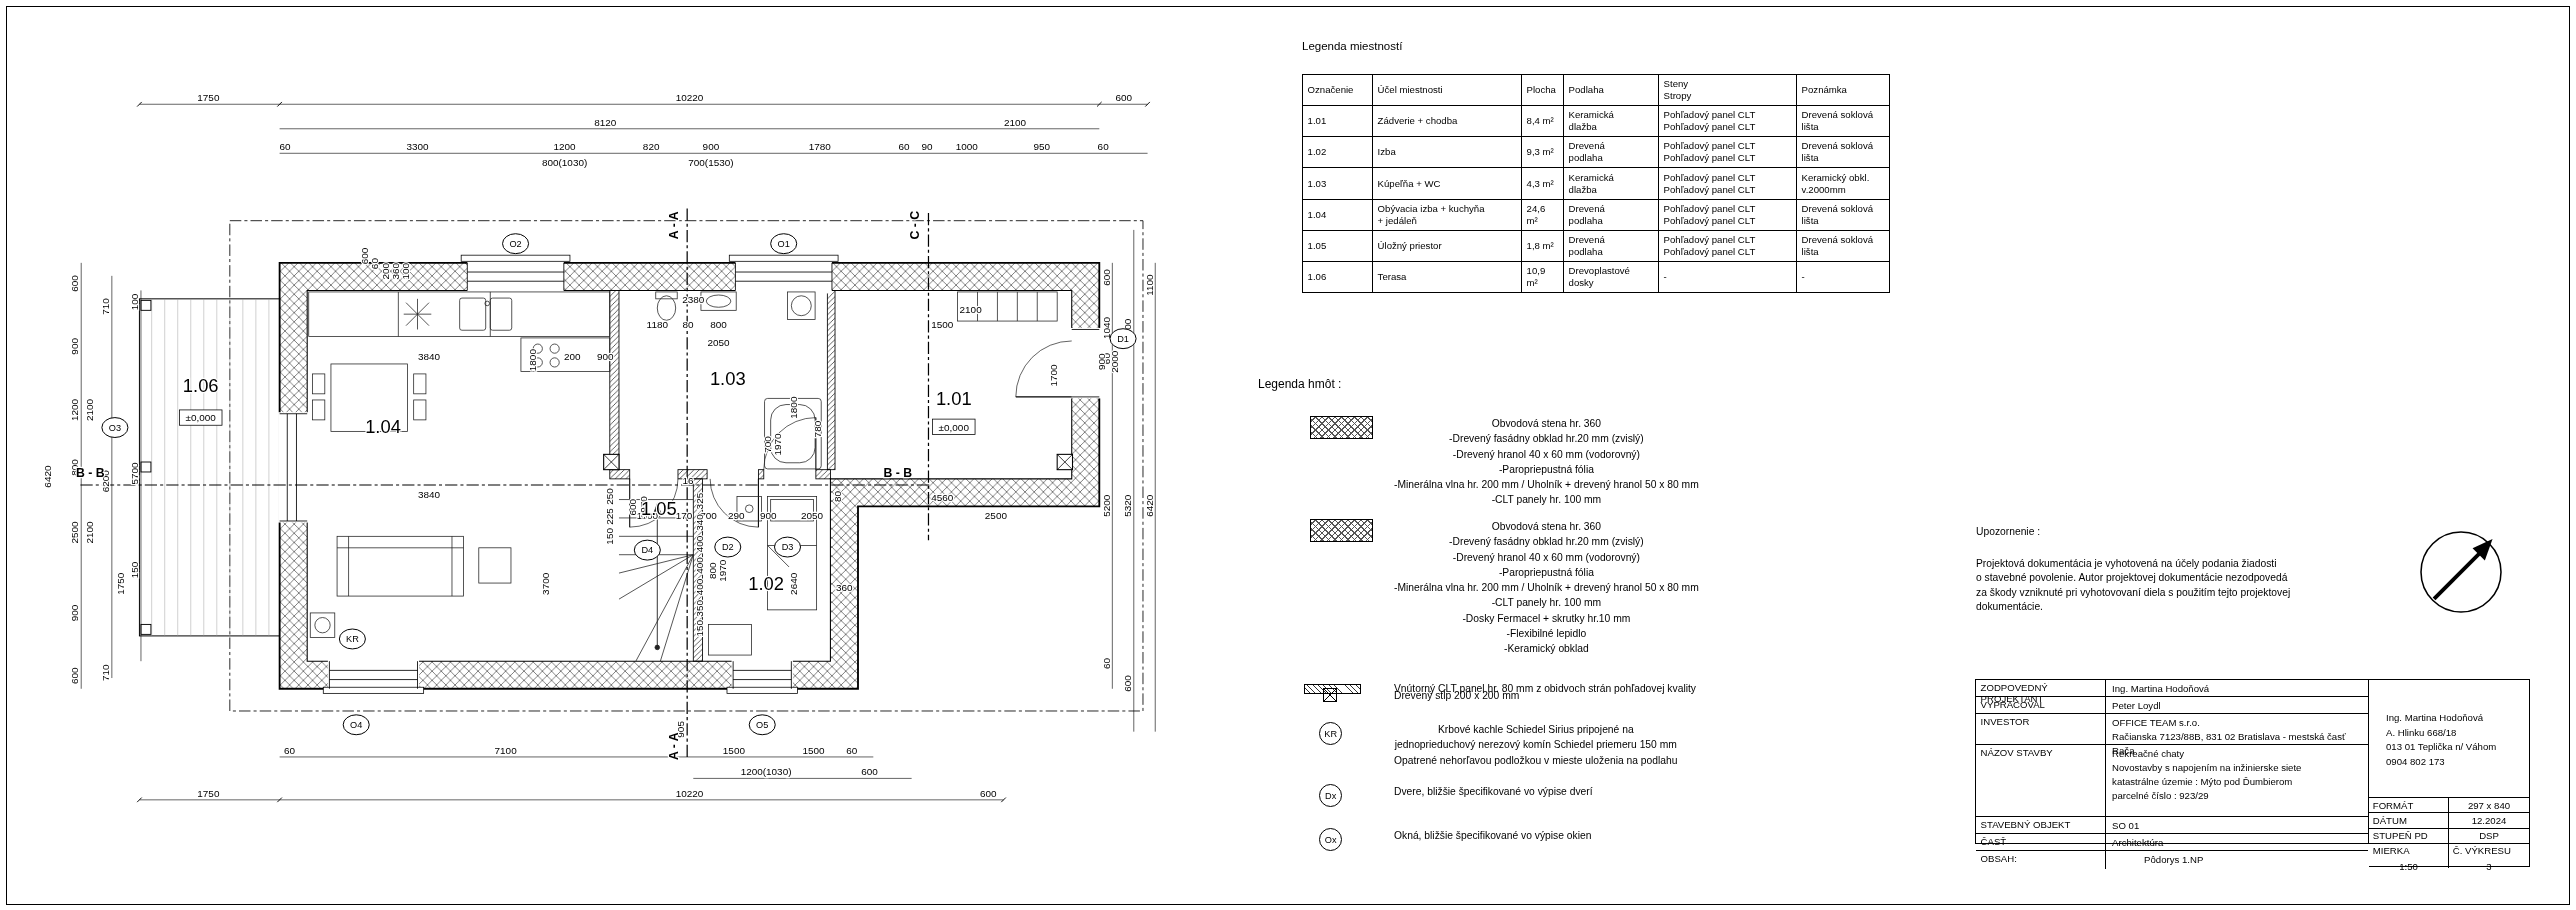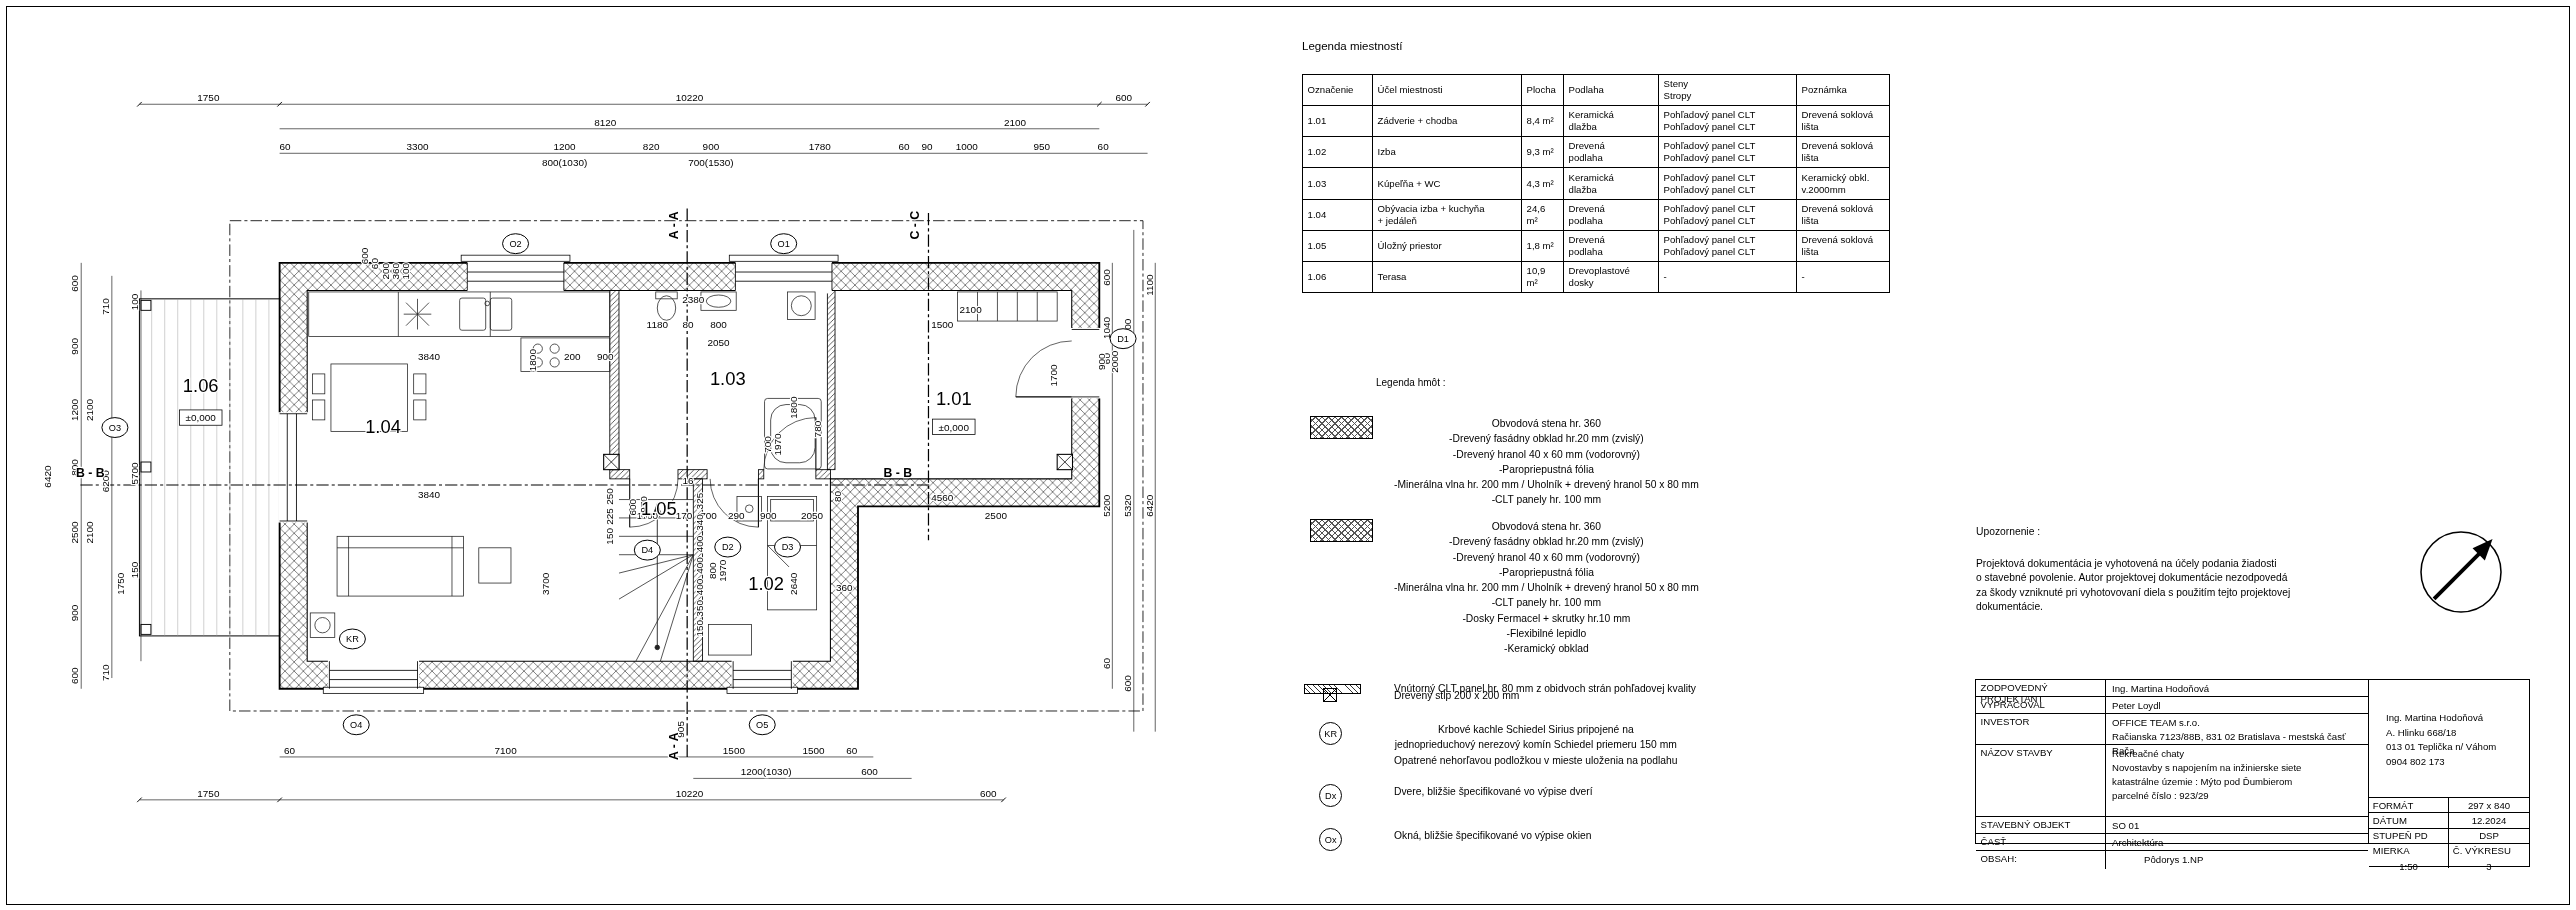--- a/index.html
+++ b/index.html
@@ -16,21 +16,21 @@
   #plan .lvl{font-size:13px;text-anchor:middle;}
   #plan .mk{font-size:12px;text-anchor:middle;}
 
   
   #room-legend-title{position:absolute;left:1302px;top:40px;font-size:11.5px;}
   #room-legend{position:absolute;left:1302px;top:74px;border-collapse:collapse;font-size:9.6px;line-height:1.25;}
   #room-legend td,#room-legend th{border:0.8px solid #000;padding:3.1px 4.6px;vertical-align:middle;
       text-align:left;font-weight:normal;white-space:pre-line;}
 
   
-  #mat-title{position:absolute;left:1376px;top:377px;font-size:10px;}
+  #mat-title{position:absolute;left:1258px;top:377px;font-size:12px;}
   #mat-items{position:absolute;left:1302px;top:0;width:521px;height:911px;pointer-events:none;}
   .mat-item{position:absolute;display:flex;align-items:flex-start;text-align:center;}
   .mat-sym{width:92px;flex:0 0 92px;display:flex;justify-content:flex-start;}
   .mat-text{font-size:10.3px;line-height:15.3px;white-space:pre-line;}
   .sw-wall{width:61px;height:21.4px;border:1.5px solid #000;margin-left:7.7px;
      background:
        repeating-linear-gradient(45deg,transparent 0 3.8px,#555 3.8px 4.6px),
        repeating-linear-gradient(-45deg,transparent 0 3.8px,#555 3.8px 4.6px);}
   .sw-clt{width:55px;height:8.4px;border:1.1px solid #000;margin-left:1.5px;margin-top:3.1px;
      background:repeating-linear-gradient(45deg,transparent 0 3.1px,#333 3.1px 3.8px);}

